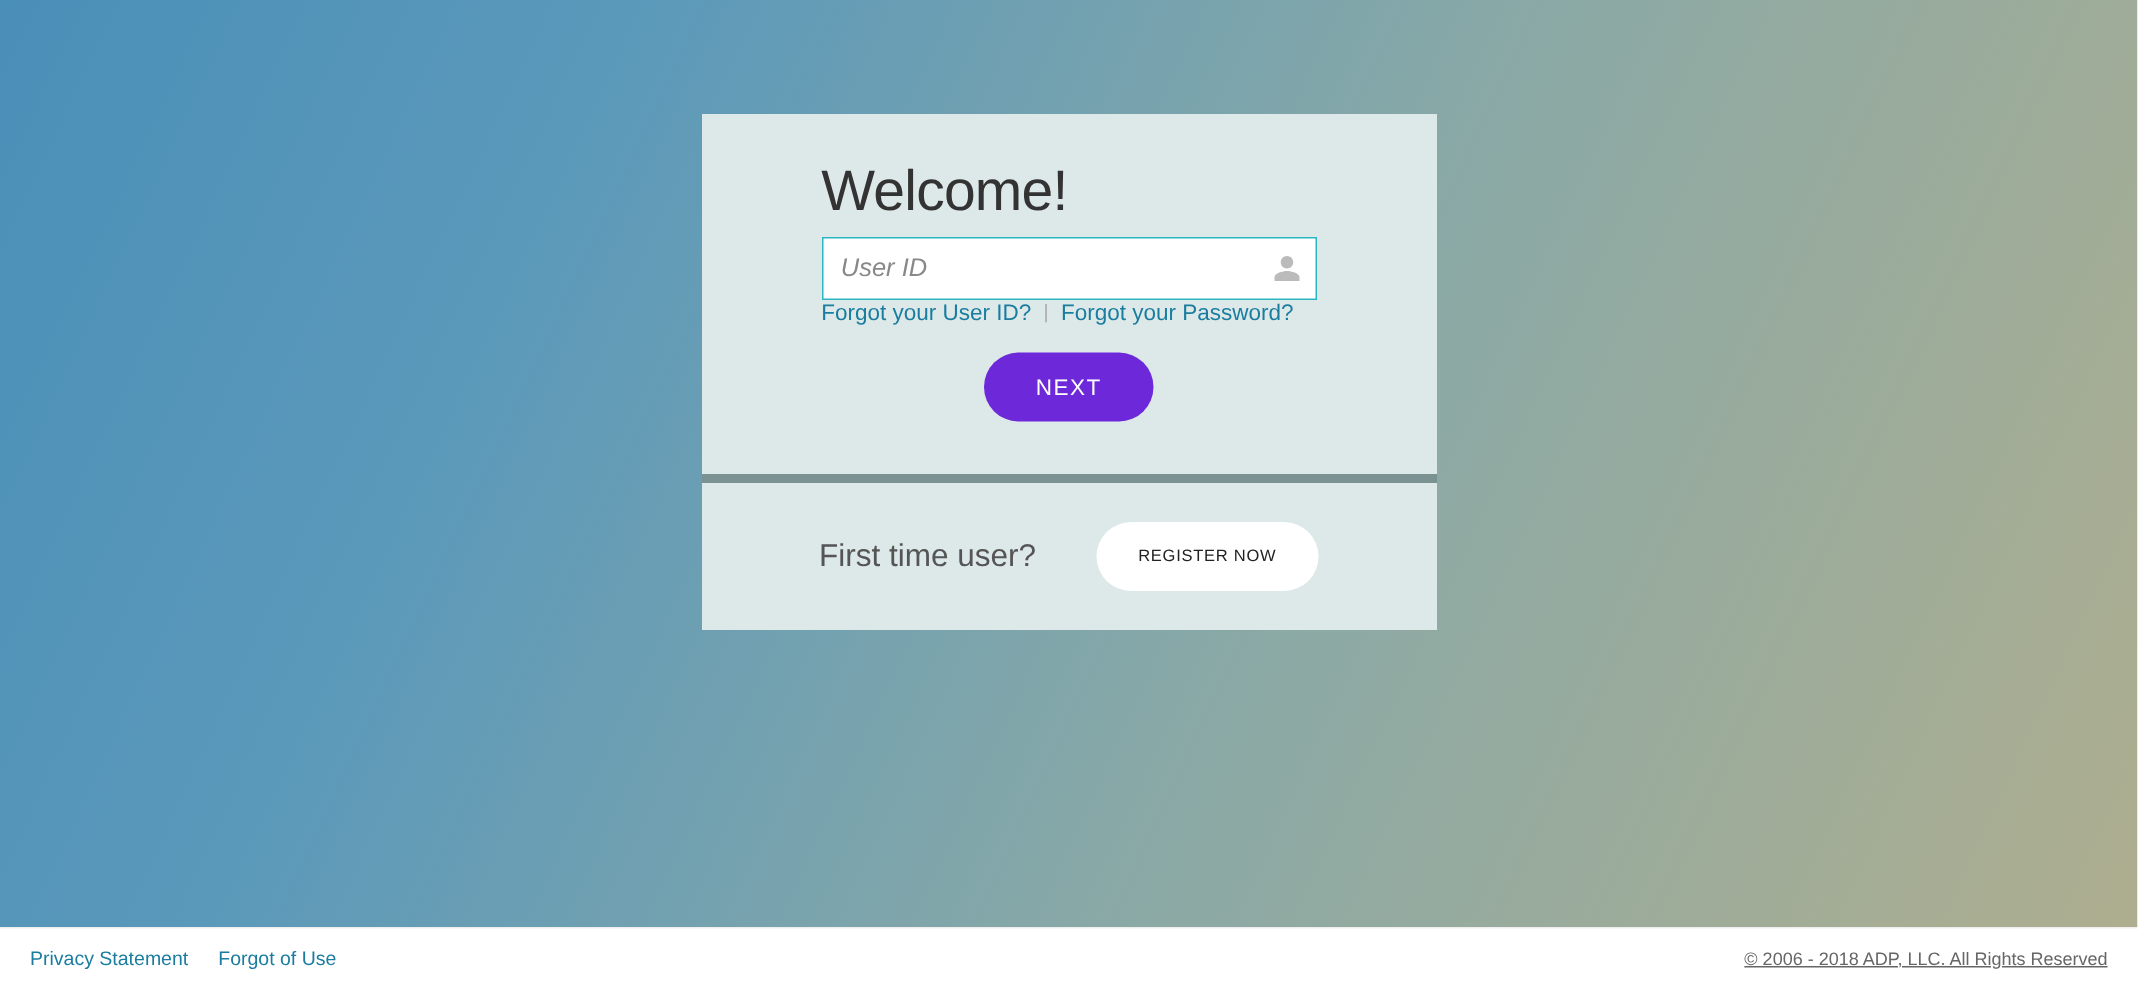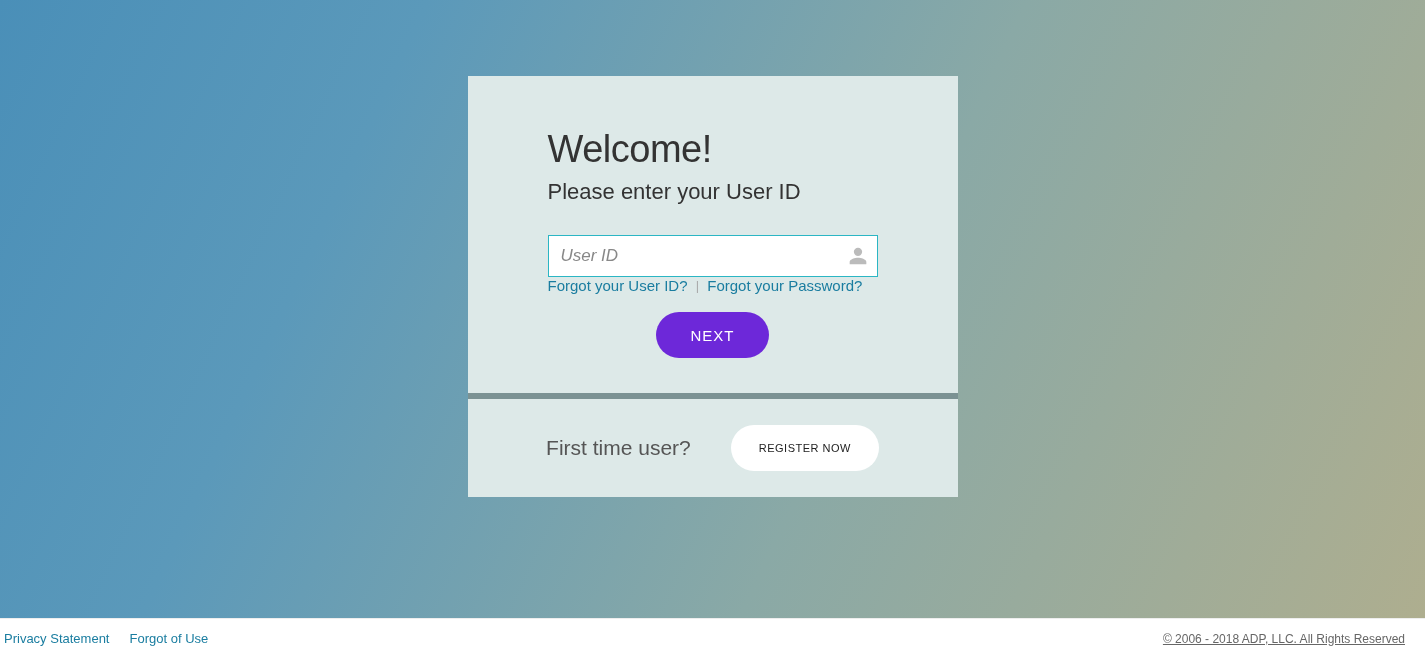--- a/index.html
+++ b/index.html
@@ -29,21 +29,21 @@
       padding-top: 76px;
       position: relative;
     }
     
     .card-stack {
       width: 490px;
     }
     
     .login-card {
       background: #dde9e8;
-      padding: 52px 80px 35px 80px;
+      padding: 31px 80px 35px 80px;
     }
     
     .welcome-title {
       font-size: 38px;
       font-weight: 300;
       color: #333;
       margin-bottom: 8px;
       letter-spacing: -0.5px;
     }
     
@@ -155,21 +155,21 @@
       cursor: pointer;
       font-family: inherit;
     }
     
     .footer {
       background: #fff;
       height: 40px;
       display: flex;
       align-items: center;
       justify-content: space-between;
-      padding: 0 20px 0 4px;
+      padding: 0 20px 0 20px;
       font-size: 13px;
       border-top: 1px solid #eee;
     }
     
     .footer-left {
       display: flex;
       gap: 20px;
     }
     
     .footer-link {
@@ -185,21 +185,20 @@
     }
   </style>
 </head>
 <body>
 
 <div class="main-area">
   <div class="card-stack">
 
     <div class="login-card">
       <h1 class="welcome-title">Welcome!</h1>
-      <div class="welcome-subtitle">Please enter your User ID</div>
 
       <div class="input-wrapper">
         <input type="text" class="user-input" autofocus="" placeholder="User ID" style="">
         <svg class="user-icon" viewBox="0 0 24 24">
           <path d="M12 12c2.76 0 5-2.24 5-5s-2.24-5-5-5-5 2.24-5 5 2.24 5 5 5zm0 2c-3.33 0-10 1.67-10 5v3h20v-3c0-3.33-6.67-5-10-5z"></path>
         </svg>
       </div>
 
       <div class="forgot-row">
         <a class="forgot-link">Forgot your User ID?</a>

